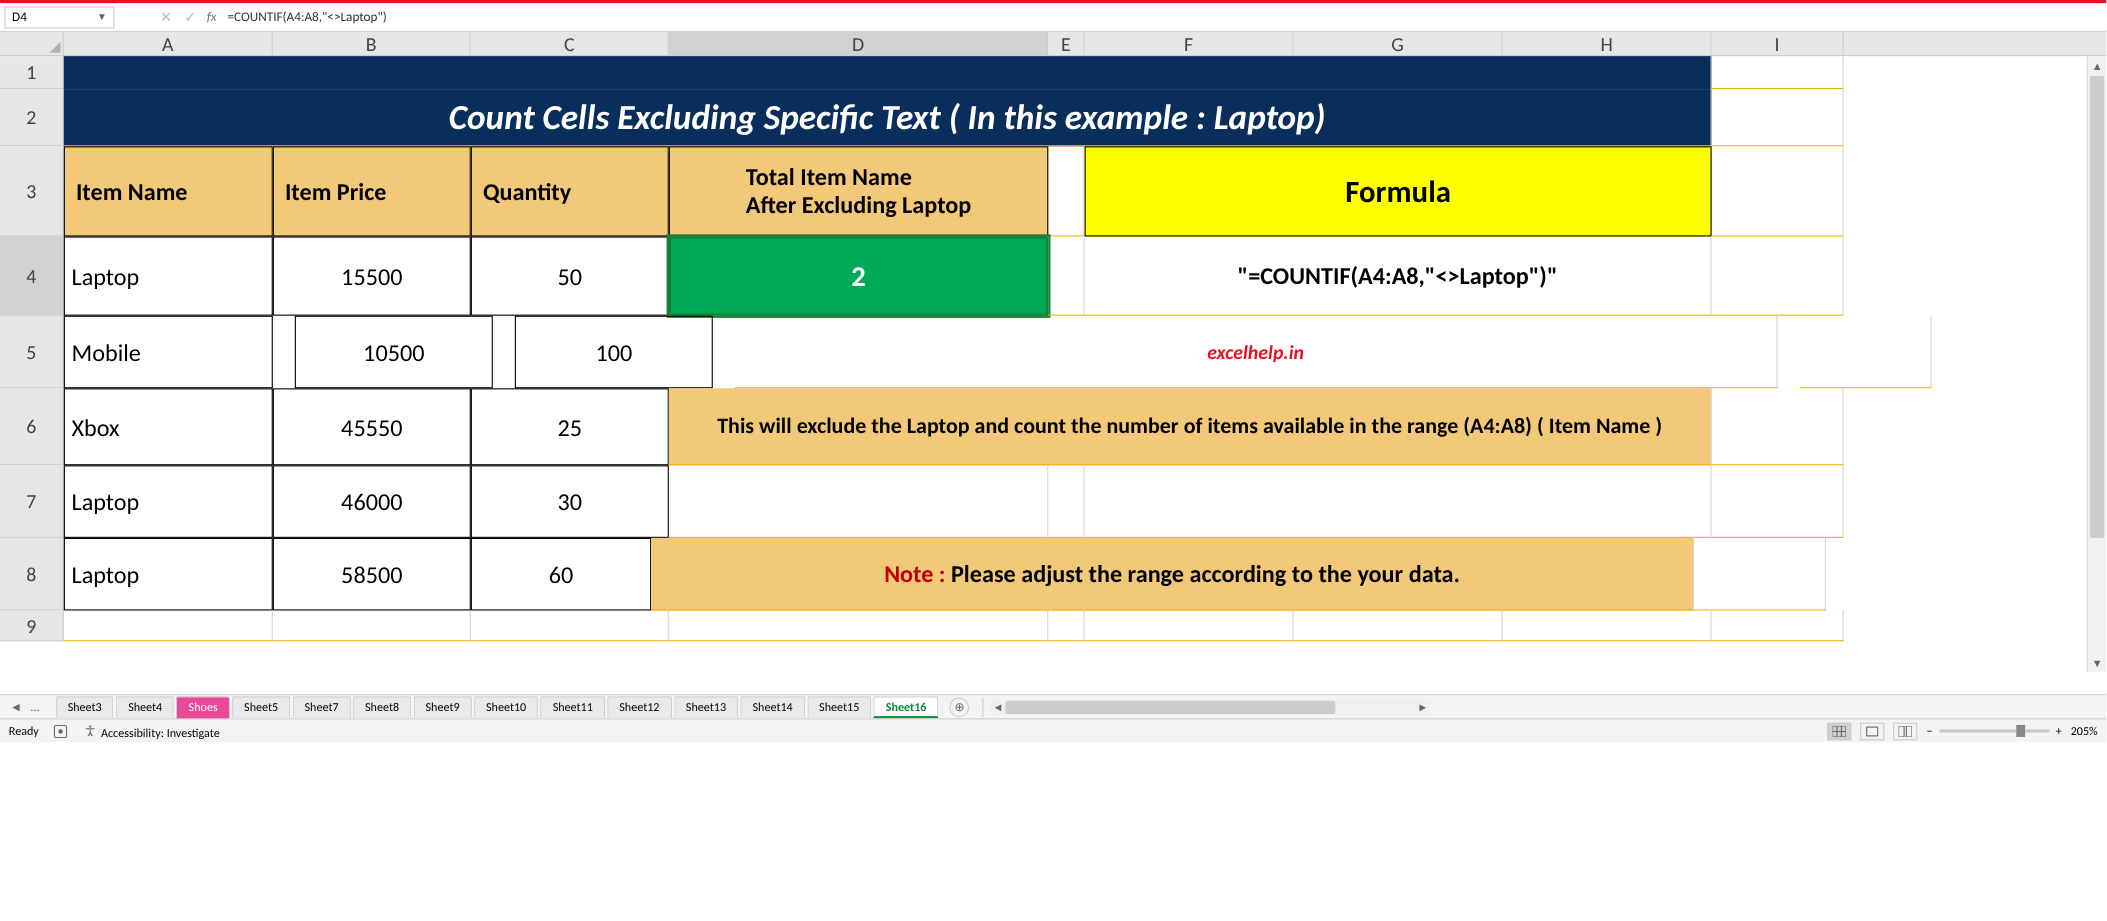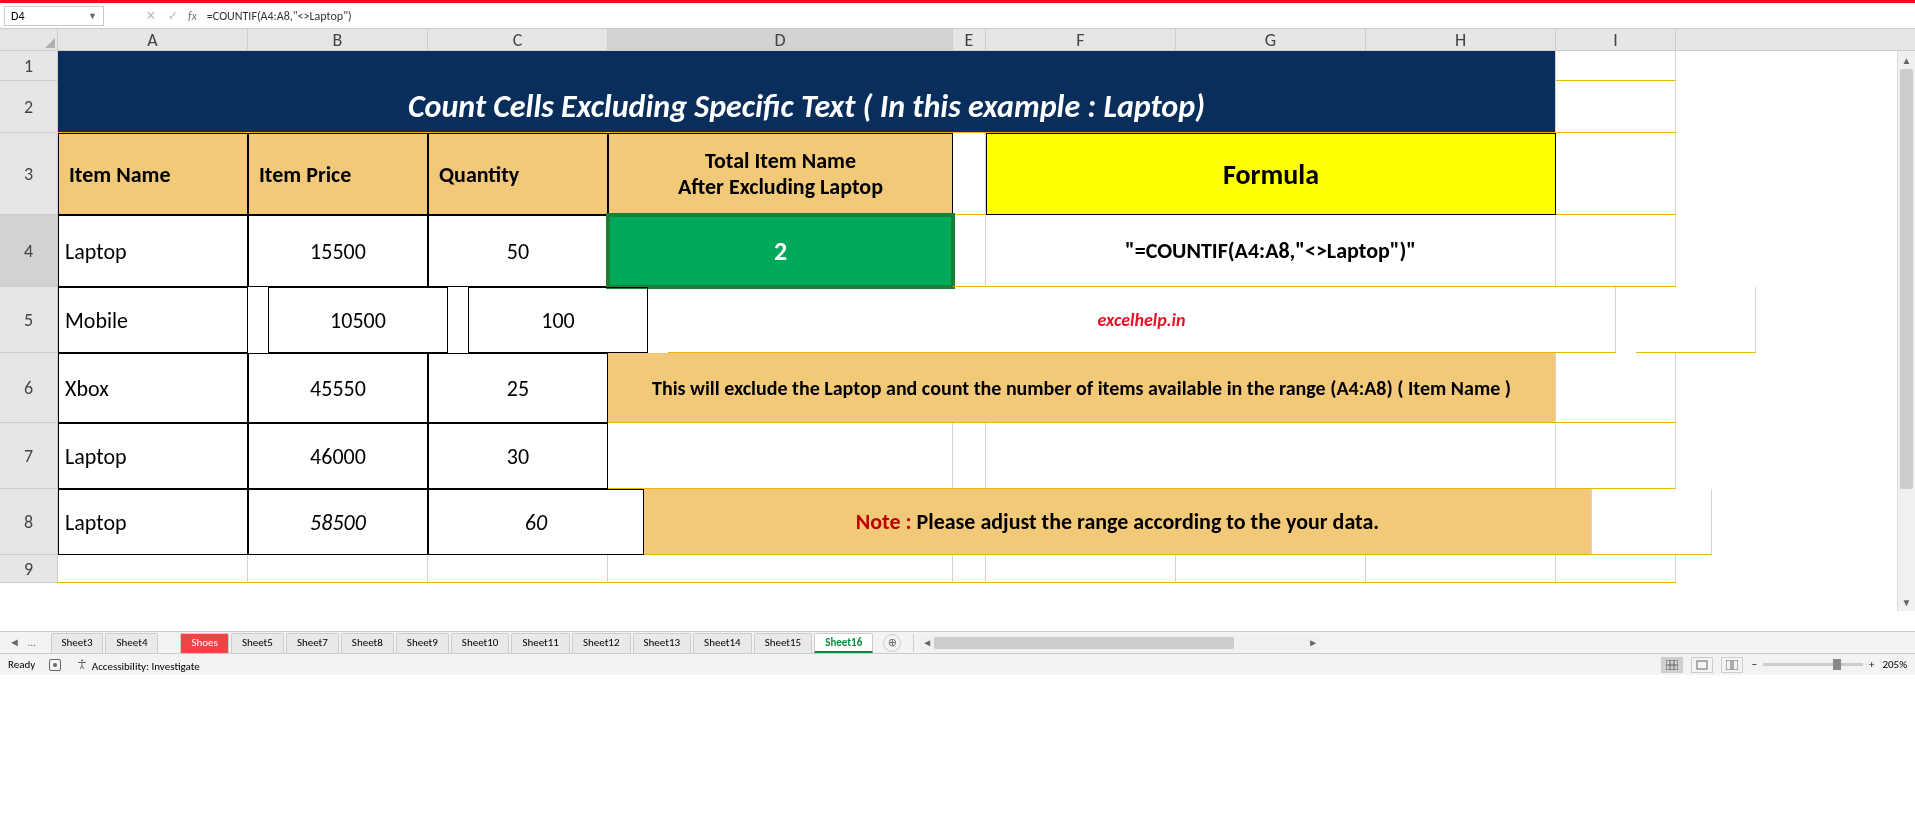--- a/index.html
+++ b/index.html
@@ -30,42 +30,42 @@
   .row-headers { display: flex; flex-direction: column; }
   .row-h { width: 58px; border-right: 1px solid #ccc; border-bottom: 1px solid #ccc; display: flex; align-items: center; justify-content: center; font-size: 18px; color: #444; background: #e6e6e6; }
   .row-h.active { background: #d2d2d2; }
   .cells { position: relative; }
   .row { display: flex; }
   .cell { border-right: 1px solid #d4d4d4; border-bottom: 1px solid #eab308; display: flex; align-items: center; padding: 0 6px; overflow: hidden; white-space: pre; }
   
   
   .title-banner { background: #0a2e5c; color: #fff; font-size: 32px; font-weight: bold; justify-content: center; font-style: italic; }
   .hdr-tan { background: #f2c879; font-size: 22px; font-weight: bold; padding: 0 10px; border: 1px solid #000 !important; }
-  .hdr-tan.center { justify-content: center; text-align: center; white-space: normal; line-height: 1.2; }
+  .hdr-tan.center { justify-content: center; text-align: left; white-space: normal; line-height: 1.2; }
   .hdr-yellow { background: #ffff00; font-size: 28px; font-weight: bold; justify-content: center; border: 1px solid #000 !important; }
   .data-cell { font-size: 22px; border: 1px solid #000 !important; }
   .data-cell.center { justify-content: center; }
   .result-cell { background: #00a859; color: #fff; font-size: 26px; font-weight: bold; justify-content: center; border: 2px solid #1a7f37 !important; outline: 2px solid #1a7f37; }
   .formula-text { font-size: 22px; font-weight: bold; justify-content: center; }
   .watermark { color: #e81123; font-size: 18px; font-weight: bold; font-style: italic; justify-content: center; }
   .explain { background: #f2c879; font-size: 20px; font-weight: bold; justify-content: center; white-space: normal; text-align: center; line-height: 1.2; }
   .note-cell { background: #f2c879; font-size: 22px; font-weight: bold; justify-content: center; }
   .note-red { color: #c00000; }
   
   .vscroll { position: absolute; right: 0; top: 0; width: 18px; height: 560px; background: #f0f0f0; border-left: 1px solid #ddd; }
   .vscroll-btn { height: 18px; display: flex; align-items: center; justify-content: center; color: #666; font-size: 10px; }
   .vscroll-thumb { height: 420px; background: #ccc; margin: 0 2px; border-radius: 2px; }
   
   
   .sheet-bar { display: flex; align-items: center; height: 22px; background: #f3f3f3; border-top: 1px solid #ccc; font-size: 11px; padding-left: 6px; }
   .sheet-nav { display: flex; gap: 2px; margin-right: 8px; color: #666; }
   .sheet-nav span { padding: 0 3px; cursor: default; }
   .dots { color: #666; margin-right: 4px; }
   .tab { padding: 2px 10px; border: 1px solid #ccc; border-bottom: none; background: #e9e9e9; margin-right: 2px; border-radius: 2px 2px 0 0; }
-  .tab.green { background: #ef4444; color: #fff; margin-left: 20px; }
+  .tab.green { background: #ec4899; color: #fff; }
   .tab.active { background: #fff; color: #0a8a3f; font-weight: bold; border-bottom: 2px solid #0a8a3f; }
   .tab-add { width: 18px; height: 18px; border: 1px solid #ccc; border-radius: 50%; display: flex; align-items: center; justify-content: center; margin-left: 8px; color: #666; }
   .hscroll-area { flex: 1; display: flex; align-items: center; margin-left: 12px; }
   .hscroll-divider { width: 1px; height: 18px; background: #ccc; margin-right: 6px; }
   .hscroll { flex: 1; max-width: 400px; height: 14px; background: #f0f0f0; display: flex; align-items: center; }
   .hscroll-btn { width: 14px; color: #666; font-size: 10px; text-align: center; }
   .hscroll-thumb { width: 300px; height: 12px; background: #ccc; border-radius: 2px; }
   
   
   .status-bar { display: flex; align-items: center; height: 22px; background: #f3f3f3; border-top: 1px solid #ccc; font-size: 11px; padding: 0 8px; }
@@ -171,22 +171,22 @@
           <div class="cell data-cell" style="width: 190px;">Laptop</div>
           <div class="cell data-cell center" style="width: 180px;">46000</div>
           <div class="cell data-cell center" style="width: 180px;">30</div>
           <div class="cell " style="width: 345px;"></div>
           <div class="cell " style="width: 33px;"></div>
           <div class="cell " style="width: 570px;"></div>
           <div class="cell " style="width: 120px;"></div>
         </div>
         <div class="row" style="height: 66px;">
           <div class="cell data-cell" style="width: 190px;">Laptop</div>
-          <div class="cell data-cell center" style="width: 180px; font-style: italic;">58500</div>
-          <div class="cell data-cell center" style="width: 216px; font-style: italic;">60</div>
+          <div class="cell data-cell center" style="width: 180px;">58500</div>
+          <div class="cell data-cell center" style="width: 164px;">60</div>
           <div class="cell note-cell" style="width: 948px;"><span class="note-red">Note : </span>Please adjust the range according to the your data.</div>
           <div class="cell " style="width: 120px;"></div>
         </div>
         <div class="row" style="height: 28px;">
           <div class="cell " style="width: 190px;"></div>
           <div class="cell " style="width: 180px;"></div>
           <div class="cell " style="width: 180px;"></div>
           <div class="cell " style="width: 345px;"></div>
           <div class="cell " style="width: 33px;"></div>
           <div class="cell " style="width: 190px;"></div>

